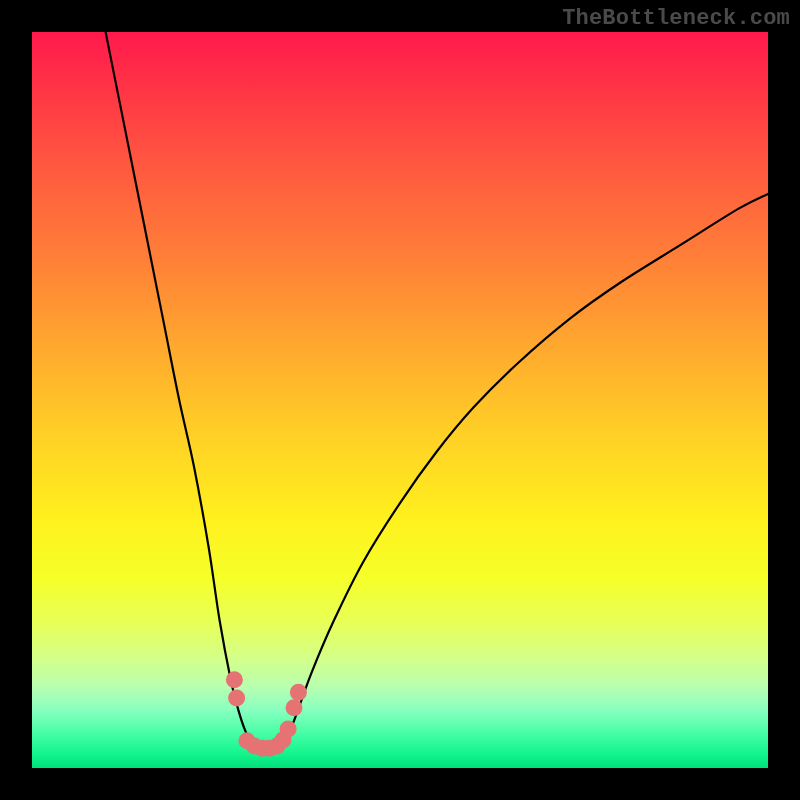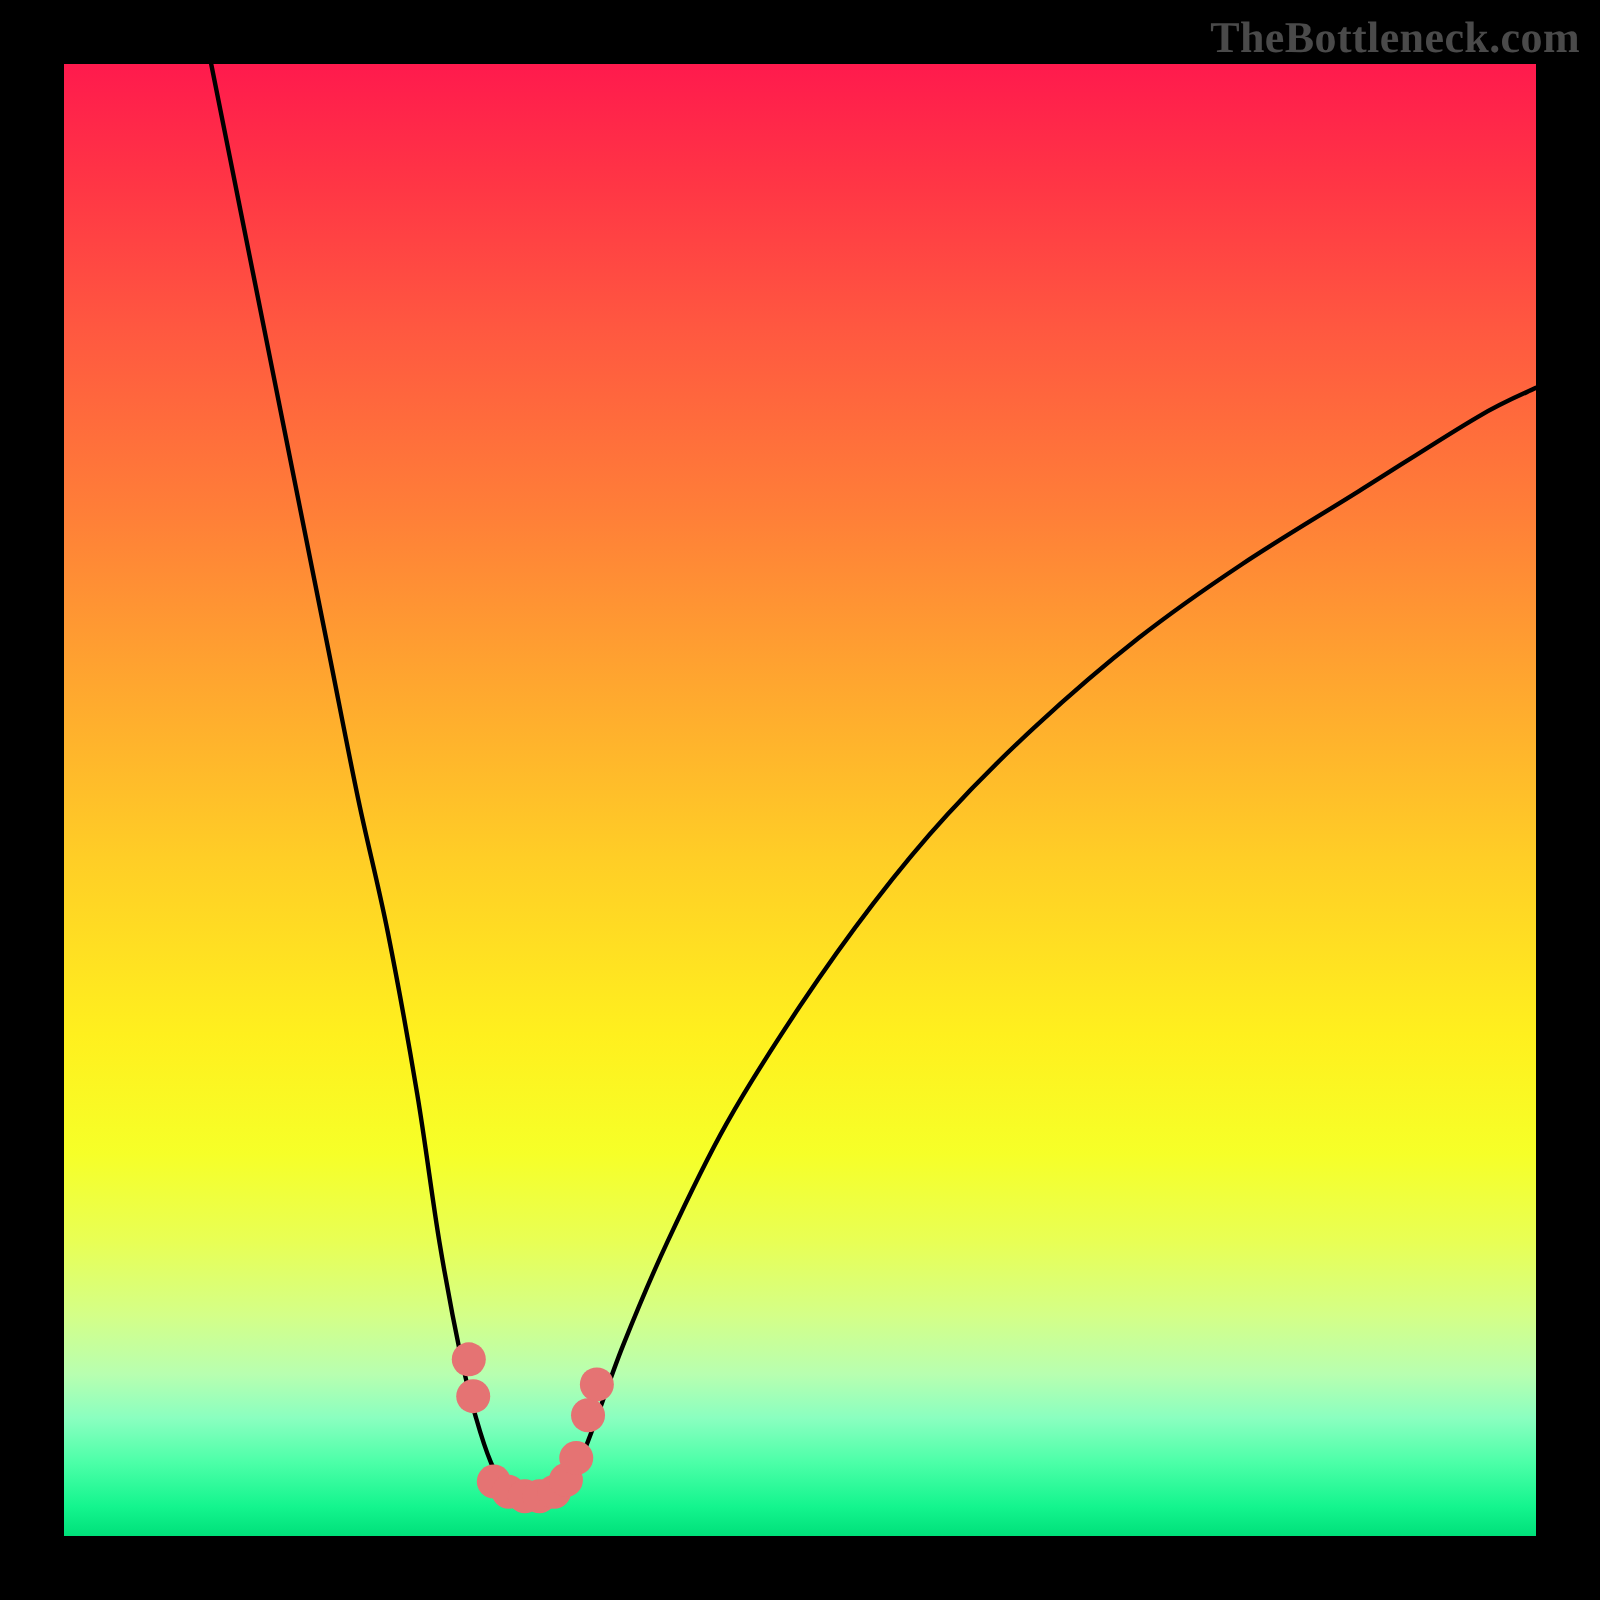--- a/index.html
+++ b/index.html
@@ -45,21 +45,21 @@
       #8affc0 92%,
       #4cffa8 95%,
       #14f58e 98%,
       #00e07a 100%
     );
   }
   .watermark {
     position: absolute;
     top: 6px;
     right: 10px;
-    font-family: Liberation Serif, serif;
+    font-family: Liberation Mono, monospace;
     font-size: 22px;
     font-weight: 600;
     color: #4a4a4a;
     letter-spacing: 0.2px;
     user-select: none;
   }
   svg {
     position: absolute;
     inset: 0;
   }

